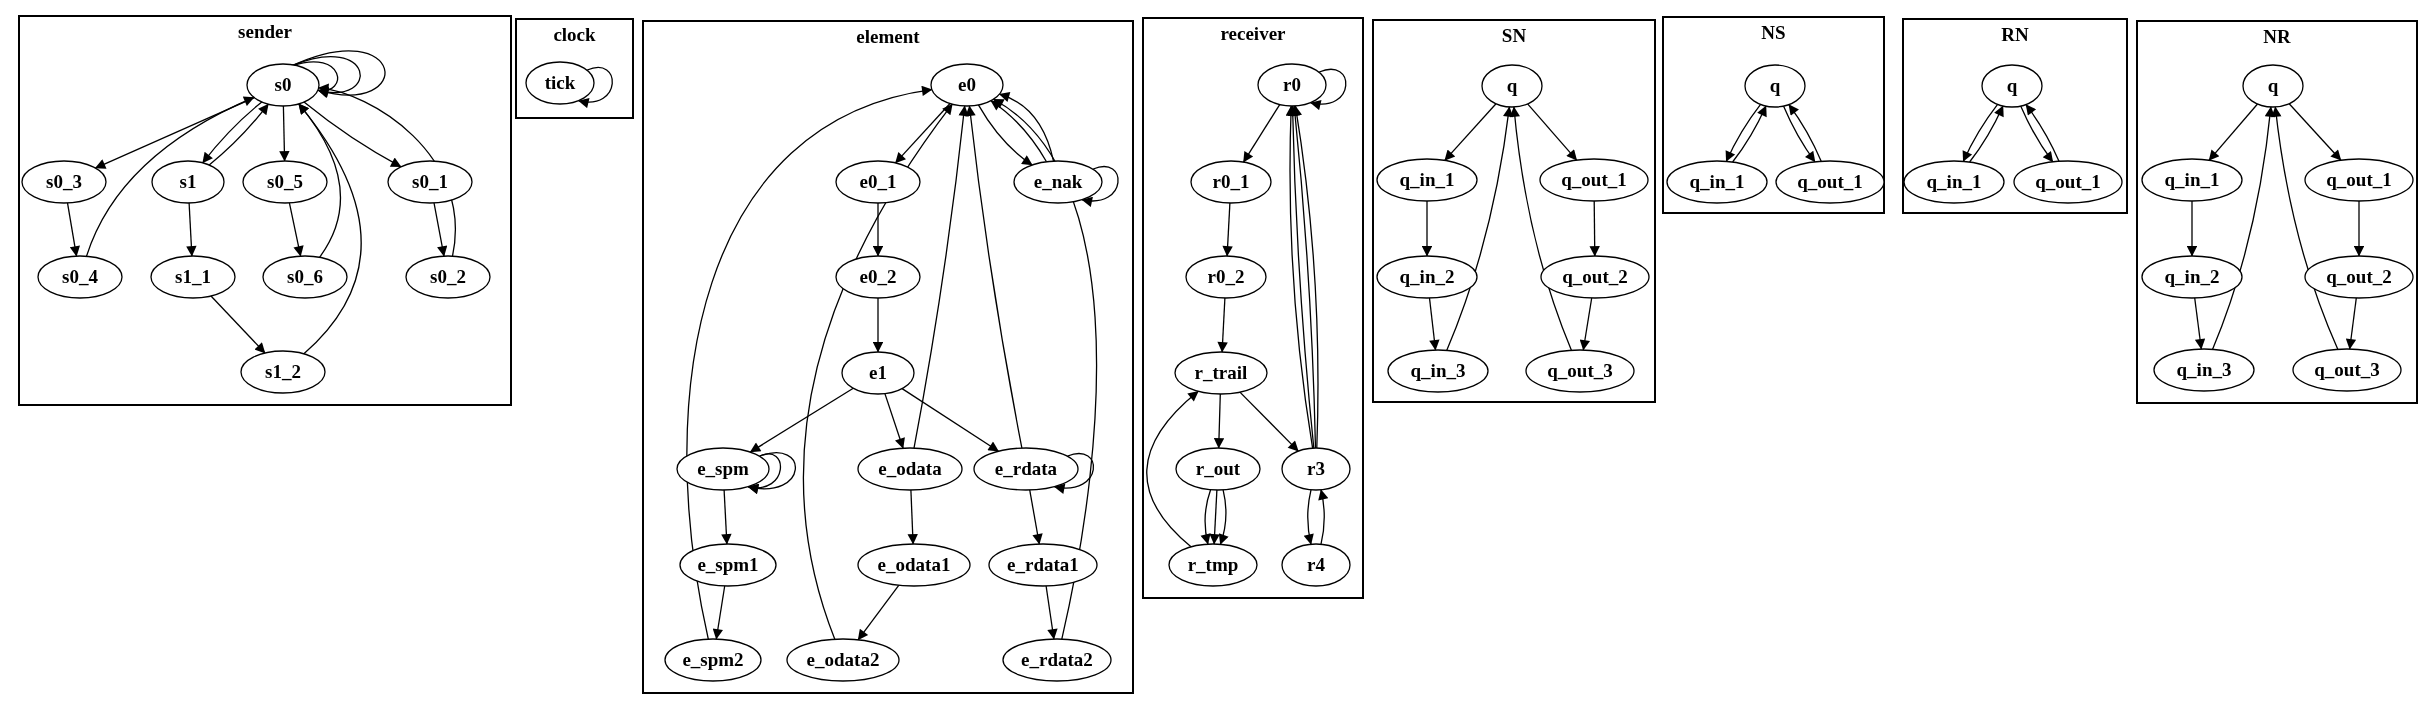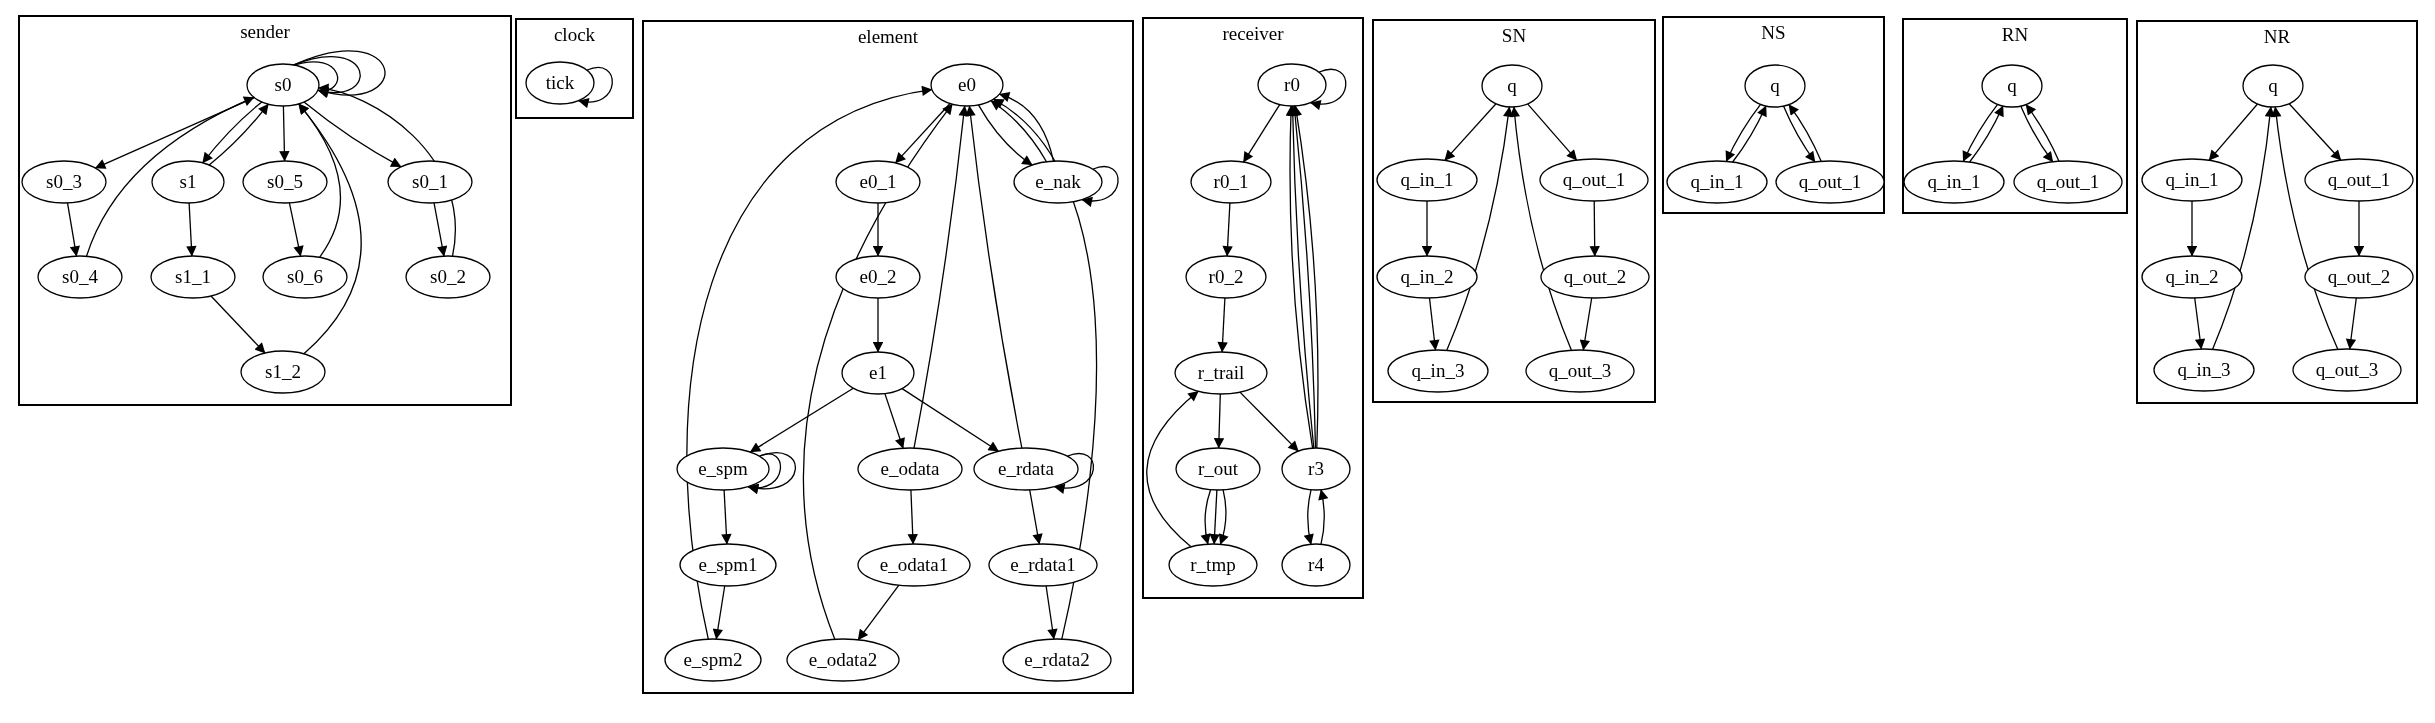--- a/index.html
+++ b/index.html
@@ -1,16 +1,16 @@
 <!DOCTYPE html>
 <html><head>
 <meta charset="utf-8">
 <style>
   html, body { margin: 0; padding: 0; background: #ffffff; }
-  .page { width: 2435px; height: 723px; background: #ffffff; position: relative; overflow: hidden; }
+  .page { width: 2435px; height: 723px; background: #ffffff; position: relative; overflow: hidden; font-weight: bold; }
   svg { display: block; }
   .lbl {
     font-family: "Liberation Serif", "DejaVu Serif", serif;
     font-size: 19px;
     fill: #000000;
   }
 </style>
 </head>
 <body>
 

